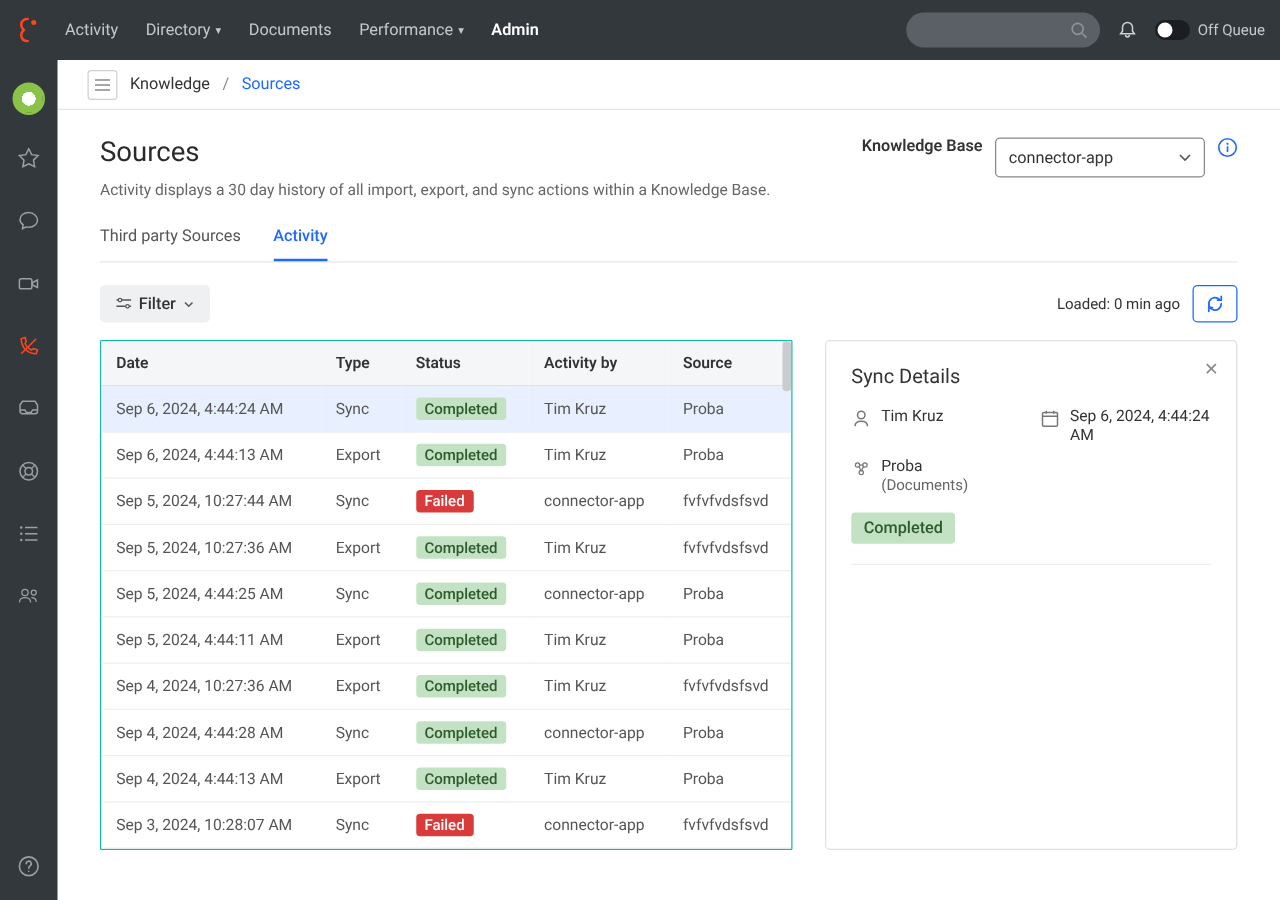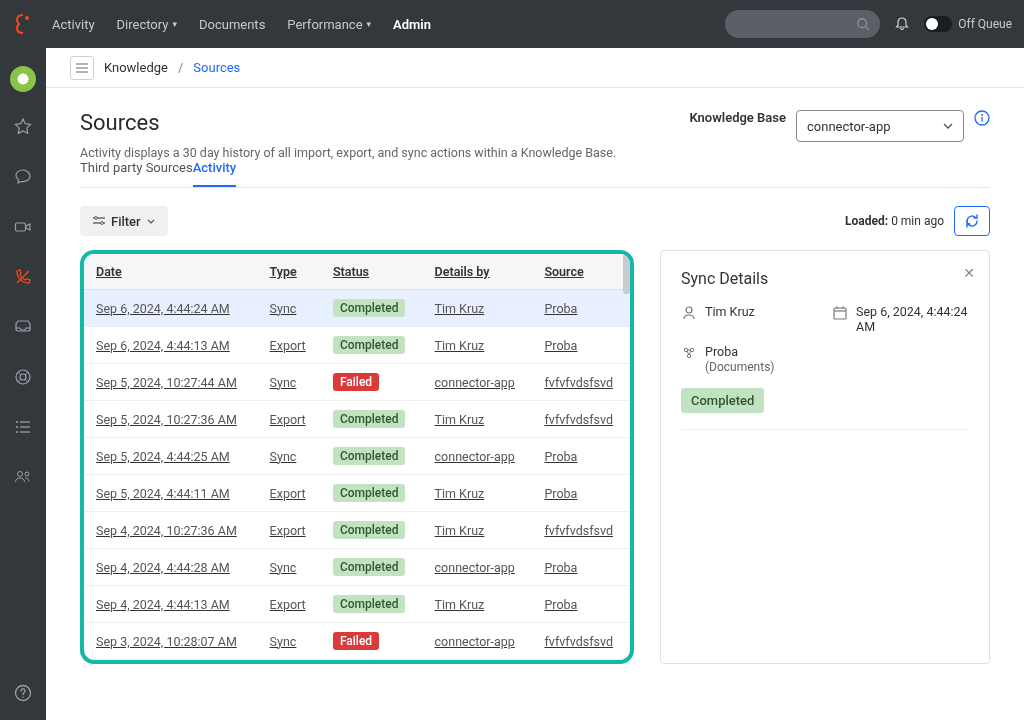--- a/index.html
+++ b/index.html
@@ -37,32 +37,32 @@
 
 .main { flex: 1; overflow-y: auto; padding: 22px 34px 8px 34px; }
 .main-header { display: flex; align-items: flex-start; justify-content: space-between; }
 .page-title { font-size: 22px; font-weight: 400; color: #2a2a2a; margin-bottom: 10px; }
 .page-desc { font-size: 12.5px; color: #666; }
 .kb-picker { display: flex; gap: 10px; }
 .kb-picker-label { font-size: 13px; font-weight: 600; }
 .kb-select { border: 1px solid #888; border-radius: 4px; height: 32px; width: 168px; display: flex; align-items: center; justify-content: space-between; padding: 0 10px; font-size: 13px; cursor: pointer; }
 .info-icon { color: #1f69ff; cursor: pointer; font-size: 14px; }
 
-.tabs { display: flex; border-bottom: 1px solid #e6e6e6; }
+.tabs { display: flex; gap: 26px; margin-top: 22px; border-bottom: 1px solid #e6e6e6; }
 .tab { padding-bottom: 10px; font-size: 13px; color: #555; cursor: pointer; }
 .tab.active { color: #1f69ff; border-bottom: 2px solid #1f69ff; font-weight: 500; }
 
 .controls { display: flex; align-items: center; justify-content: space-between; margin: 18px 0 14px 0; }
 .filter-btn { background: #eef0f2; border: 1px solid #eef0f2; border-radius: 4px; height: 30px; padding: 0 12px; display: flex; align-items: center; gap: 6px; cursor: pointer; font-size: 13px; color: #333; font-weight: 500; }
 .loaded { display: flex; align-items: center; gap: 10px; font-size: 12px; color: #333; }
-.loaded b { font-weight: 700; }
+.loaded b { font-weight: 400; }
 .refresh-btn { width: 36px; height: 30px; border: 1px solid #1f69ff; border-radius: 4px; background: #fff; display: flex; align-items: center; justify-content: center; color: #1f69ff; cursor: pointer; }
 
 .layout2 { display: flex; gap: 26px; }
-.table-wrap { flex: 1; border: 4px solid #14b8a6; border-radius: 14px; overflow: hidden; min-width: 0; position: relative; text-decoration: underline; }
+.table-wrap { flex: 1; border: 1px solid #14b8a6; border-radius: 1px; overflow: hidden; min-width: 0; position: relative; }
 .table-wrap::after { content: ''; position: absolute; right: 0; top: 0; width: 7px; height: 40px; background: #c9cccf; border-radius: 3px; }
 .table-wrap table { width: 100%; border-collapse: collapse; font-size: 12.5px; }
 .table-wrap thead th { background: #f5f6f7; text-align: left; font-weight: 600; padding: 10px 12px; border-bottom: 1px solid #e0e0e0; color: #333; }
 .table-wrap tbody td { padding: 9px 12px; border-bottom: 1px solid #eee; color: #555; }
 .table-wrap tbody tr.selected { background: #e8f0ff; }
 .table-wrap tbody tr { cursor: pointer; }
 .badge { display: inline-block; border-radius: 3px; padding: 2px 7px; font-size: 12px; font-weight: 500; }
 .badge.completed { background: #c3e2c3; color: #2d5a2d; }
 .badge.failed { background: #d93a3a; color: #fff; }
 
@@ -251,21 +251,21 @@
       </div>
 
       <div class="layout2">
         <div class="table-wrap">
           <table>
             <thead>
                 <tr id="thead-row">
                   <th>Date</th>
                   <th>Type</th>
                   <th>Status</th>
-                  <th>Details by</th>
+                  <th>Activity by</th>
                   <th>Source</th>
                 </tr>
               </thead>
             <tbody id="tbody">
                 <tr class="selected">
                   <td>Sep 6, 2024, 4:44:24 AM</td>
                   <td>Sync</td>
                   <td><span class="badge completed">Completed</span></td>
                   <td>Tim Kruz</td>
                   <td>Proba</td>

